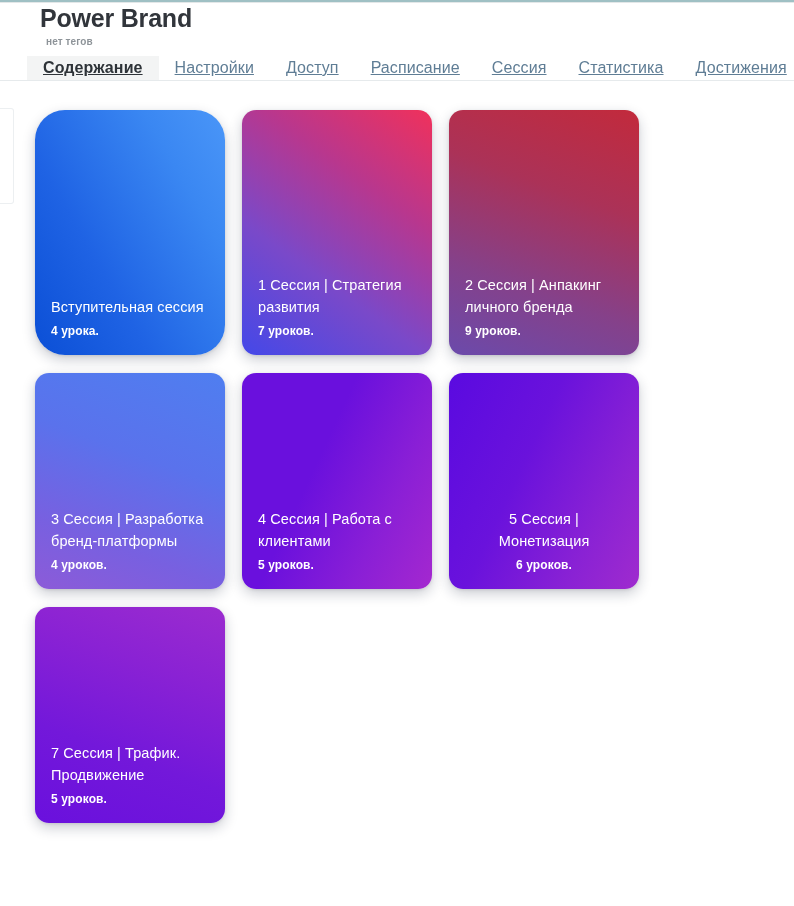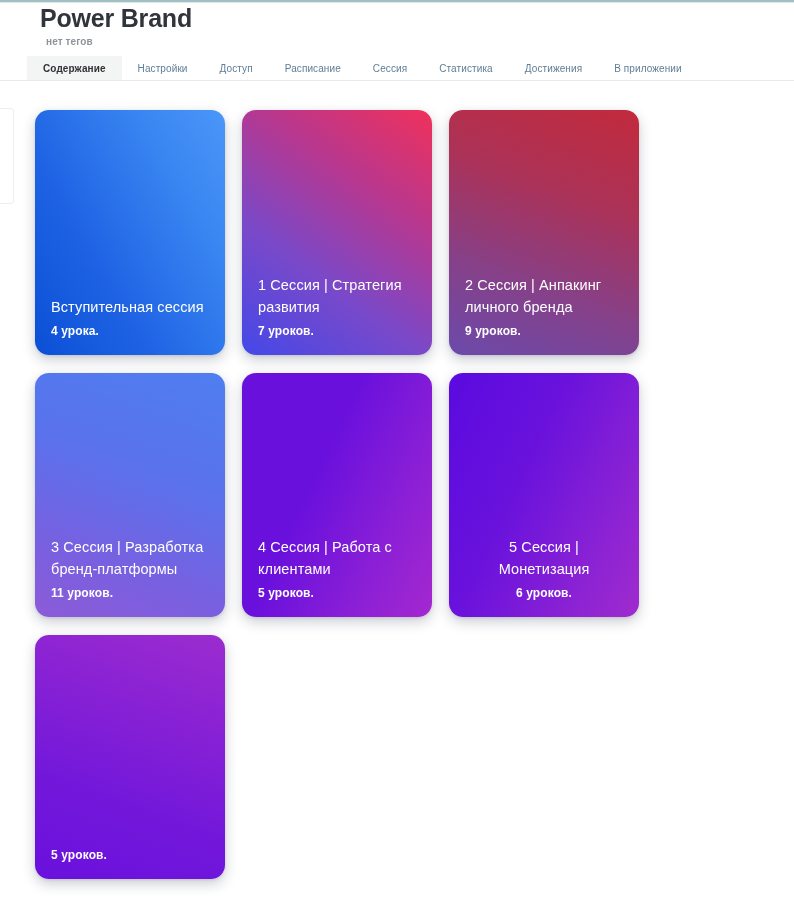--- a/index.html
+++ b/index.html
@@ -44,23 +44,24 @@
   }
 
   .tabbar {
     position: absolute; left: 0; top: 56px; width: 794px; height: 25px;
     border-bottom: 1px solid #e6eaec;
     display: flex; align-items: stretch;
     padding-left: 27px;
   }
   .tab {
     display: flex; align-items: center; justify-content: center;
-    font-size: 10px; color: #5f7d95; white-space: nowrap;
+    font-size: 16px; color: #5f7d95; white-space: nowrap;
     padding: 0 16px; cursor: pointer; letter-spacing: 0.1px;
     background: transparent;
+    text-decoration: underline;
   }
   .tab.active {
     background: #f3f4f4; color: #2e3338; font-weight: bold;
   }
 
   .grid {
     position: absolute; left: 35px; top: 110px;
     width: 640px;
     display: grid;
     grid-template-columns: 190px 190px 190px;
@@ -70,21 +71,21 @@
   .card {
     position: relative;
     border-radius: 14px;
     box-shadow: 0 5px 13px rgba(25,30,60,0.22), 0 1px 3px rgba(0,0,0,0.10);
     display: flex; flex-direction: column; justify-content: flex-end;
     padding: 0 16px 18px 16px;
     cursor: pointer;
     overflow: hidden;
   }
   .row1 .card, .card.h245 { height: 245px; }
-  .card.h250 { height: 244px; }
+  .card.h250 { height: 216px; }
 
   .card-title {
     font-size: 14.5px; line-height: 22px; color: #ffffff;
     margin: 0 0 7px 0; font-weight: normal; letter-spacing: 0.1px;
   }
   .card-meta {
     font-size: 12px; line-height: 12px; color: #ffffff;
     font-weight: bold; margin: 0; letter-spacing: 0.1px;
   }
 </style>
@@ -108,42 +109,43 @@
       <div class="tab">Настройки</div>
       <div class="tab">Доступ</div>
       <div class="tab">Расписание</div>
       <div class="tab">Сессия</div>
       <div class="tab">Статистика</div>
       <div class="tab">Достижения</div>
       <div class="tab">В приложении</div>
     </div>
 
   <div class="grid" id="grid">
-      <div class="card h245" style="background: linear-gradient(60deg, rgb(11, 79, 214) 0%, rgb(31, 99, 228) 35%, rgb(58, 135, 242) 75%, rgb(74, 150, 248) 100%);">
+      <div class="card h245" style="background: linear-gradient(60deg, rgb(11, 79, 214) 0%, rgb(31, 99, 228) 35%, rgb(58, 135, 242) 75%, rgb(74, 150, 248) 100%); border-radius: 30px;">
         <div class="card-title">Вступительная сессия</div>
         <div class="card-meta">4 урока.</div>
       </div>
       <div class="card h245" style="background: linear-gradient(36deg, rgb(68, 72, 232) 0%, rgb(122, 73, 201) 35%, rgb(184, 55, 142) 68%, rgb(240, 49, 91) 100%);">
         <div class="card-title">1 Сессия | Стратегия развития</div>
         <div class="card-meta">7 уроков.</div>
       </div>
       <div class="card h245" style="background: linear-gradient(200deg, rgb(194, 42, 60) 0%, rgb(171, 50, 88) 35%, rgb(133, 65, 138) 70%, rgb(107, 74, 171) 100%);">
         <div class="card-title">2 Сессия | Анпакинг личного бренда</div>
         <div class="card-meta">9 уроков.</div>
       </div>
       <div class="card h250" style="background: linear-gradient(200deg, rgb(79, 126, 240) 0%, rgb(90, 114, 236) 40%, rgb(120, 96, 224) 75%, rgb(140, 91, 216) 100%);">
         <div class="card-title">3 Сессия | Разработка бренд-платформы</div>
-        <div class="card-meta">11 уроков.</div>
+        <div class="card-meta">4 уроков.</div>
       </div>
       <div class="card h250" style="background: linear-gradient(115deg, rgb(106, 16, 221) 0%, rgb(106, 16, 221) 40%, rgb(138, 31, 214) 72%, rgb(164, 40, 207) 100%);">
         <div class="card-title">4 Сессия | Работа с клиентами</div>
         <div class="card-meta">5 уроков.</div>
       </div>
       <div class="card h250" style="background: linear-gradient(115deg, rgb(90, 10, 224) 0%, rgb(106, 18, 220) 40%, rgb(138, 34, 212) 75%, rgb(159, 43, 206) 100%); text-align: center;">
         <div class="card-title">5 Сессия | Монетизация</div>
         <div class="card-meta">6 уроков.</div>
       </div>
       <div class="card h250" style="background: linear-gradient(200deg, rgb(155, 44, 207) 0%, rgb(138, 34, 212) 30%, rgb(115, 24, 218) 65%, rgb(106, 16, 221) 100%);">
+        <div class="card-title">7 Сессия | Трафик. Продвижение</div>
         <div class="card-meta">5 уроков.</div>
       </div>
     </div>
 
 </div>
 
 </body></html>

